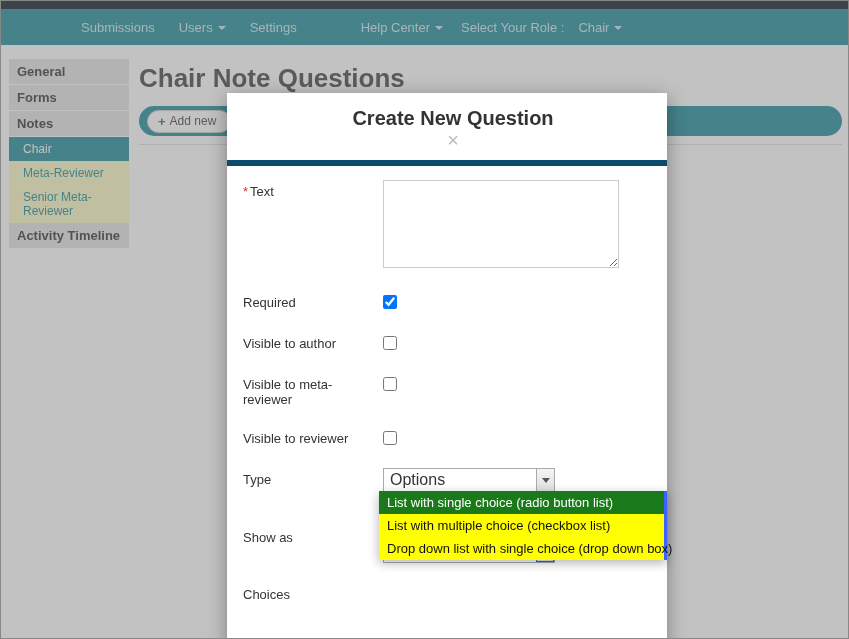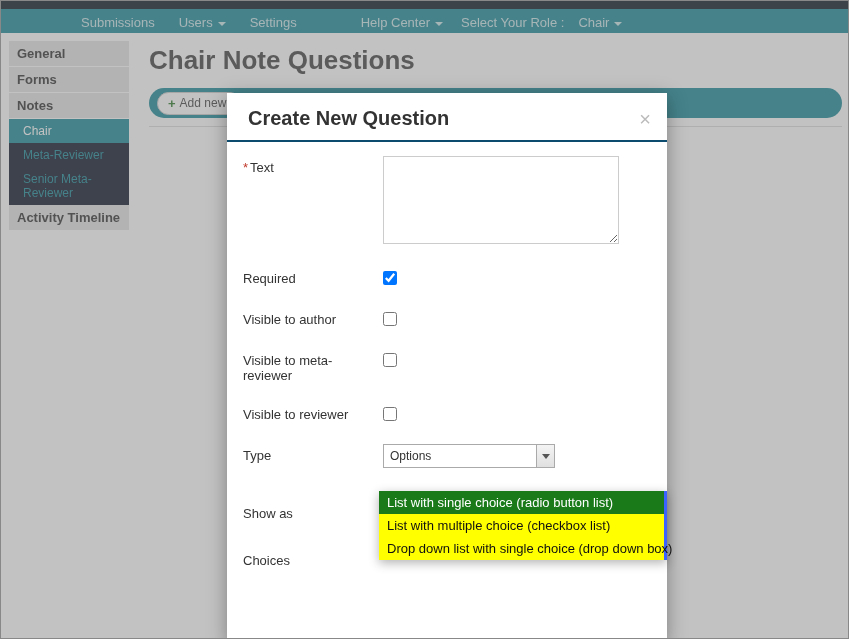--- a/index.html
+++ b/index.html
@@ -13,23 +13,23 @@
     overflow: hidden;
     position: relative;
     border: 1px solid #888;
   }
   .topbar-outer {
     background: #0b1a24;
     height: 8px;
   }
   .topbar {
     background: #1d8a99;
-    height: 24px;
-    display: flex;
-    align-items: flex-start;
+    height: 36px;
+    display: flex;
+    align-items: center;
     padding: 0 6px;
     color: #cde7ea;
     font-size: 13px;
     gap: 4px;
   }
   .topbar .spacer-left { width: 60px; }
   .topbar .nav-item { padding: 6px 10px; cursor: pointer; }
   .topbar .nav-item.with-caret::after {
     content: "";
     display: inline-block;
@@ -47,37 +47,38 @@
     display: inline-block;
     margin-left: 5px;
     border-left: 4px solid transparent;
     border-right: 4px solid transparent;
     border-top: 4px solid #cde7ea;
     vertical-align: middle;
   }
   .content {
     display: flex;
     padding: 8px 6px 0 8px;
-    gap: 20px;
+    gap: 10px;
+    margin-top: 6px;
   }
   .sidebar {
     width: 120px;
     flex-shrink: 0;
   }
   .sidebar .side-item {
     background: #e3e3e3;
     padding: 5px 8px;
     font-size: 13px;
     color: #333;
     cursor: pointer;
     font-weight: bold;
     border-bottom: 1px solid #fff;
   }
   .sidebar .side-sub {
-    background: #0f172a;
+    background: #fef9c3;
     padding: 5px 8px 5px 14px;
     font-size: 12px;
     color: #1d8a99;
     cursor: pointer;
   }
   .sidebar .side-sub.active {
     background: #1d8a99;
     color: #fff;
   }
   .main {
@@ -124,24 +125,25 @@
   }
   .modal {
     position: absolute;
     left: 226px;
     top: 92px;
     width: 440px;
     background: #fff;
     box-shadow: 0 4px 18px rgba(0,0,0,0.35);
   }
   .modal-header {
-    padding: 14px 16px 10px 21px;
-    display: flex;
-    align-items: center;
-    border-bottom: 2px solid #0c4a6e;
+    padding: 14px 16px 10px 28px;
+    display: flex;
+    align-items: center;
+    border-bottom: 6px solid #0c4a6e;
+    flex-direction: column;
   }
   .modal-title {
     font-size: 20px;
     font-weight: bold;
     color: #333;
     flex: 1;
   }
   .modal-close {
     color: #bbb;
     font-size: 20px;
@@ -178,25 +180,25 @@
   .ctrl input[type="checkbox"] {
     width: 14px;
     height: 14px;
     margin-top: 4px;
   }
   .ctrl select, .select-like {
     width: 172px;
     height: 24px;
     border: 1px solid #aaa;
     background: #fff;
-    font-size: 12px;
+    font-size: 16px;
     padding: 2px 20px 2px 6px;
     position: relative;
     display: inline-flex;
-    align-items: center;
+    align-items: flex-end;
   }
   .select-caret {
     position: absolute;
     right: 0;
     top: 0;
     bottom: 0;
     width: 18px;
     border-left: 1px solid #aaa;
     background: linear-gradient(#f4f4f4,#e0e0e0);
     display: flex;

